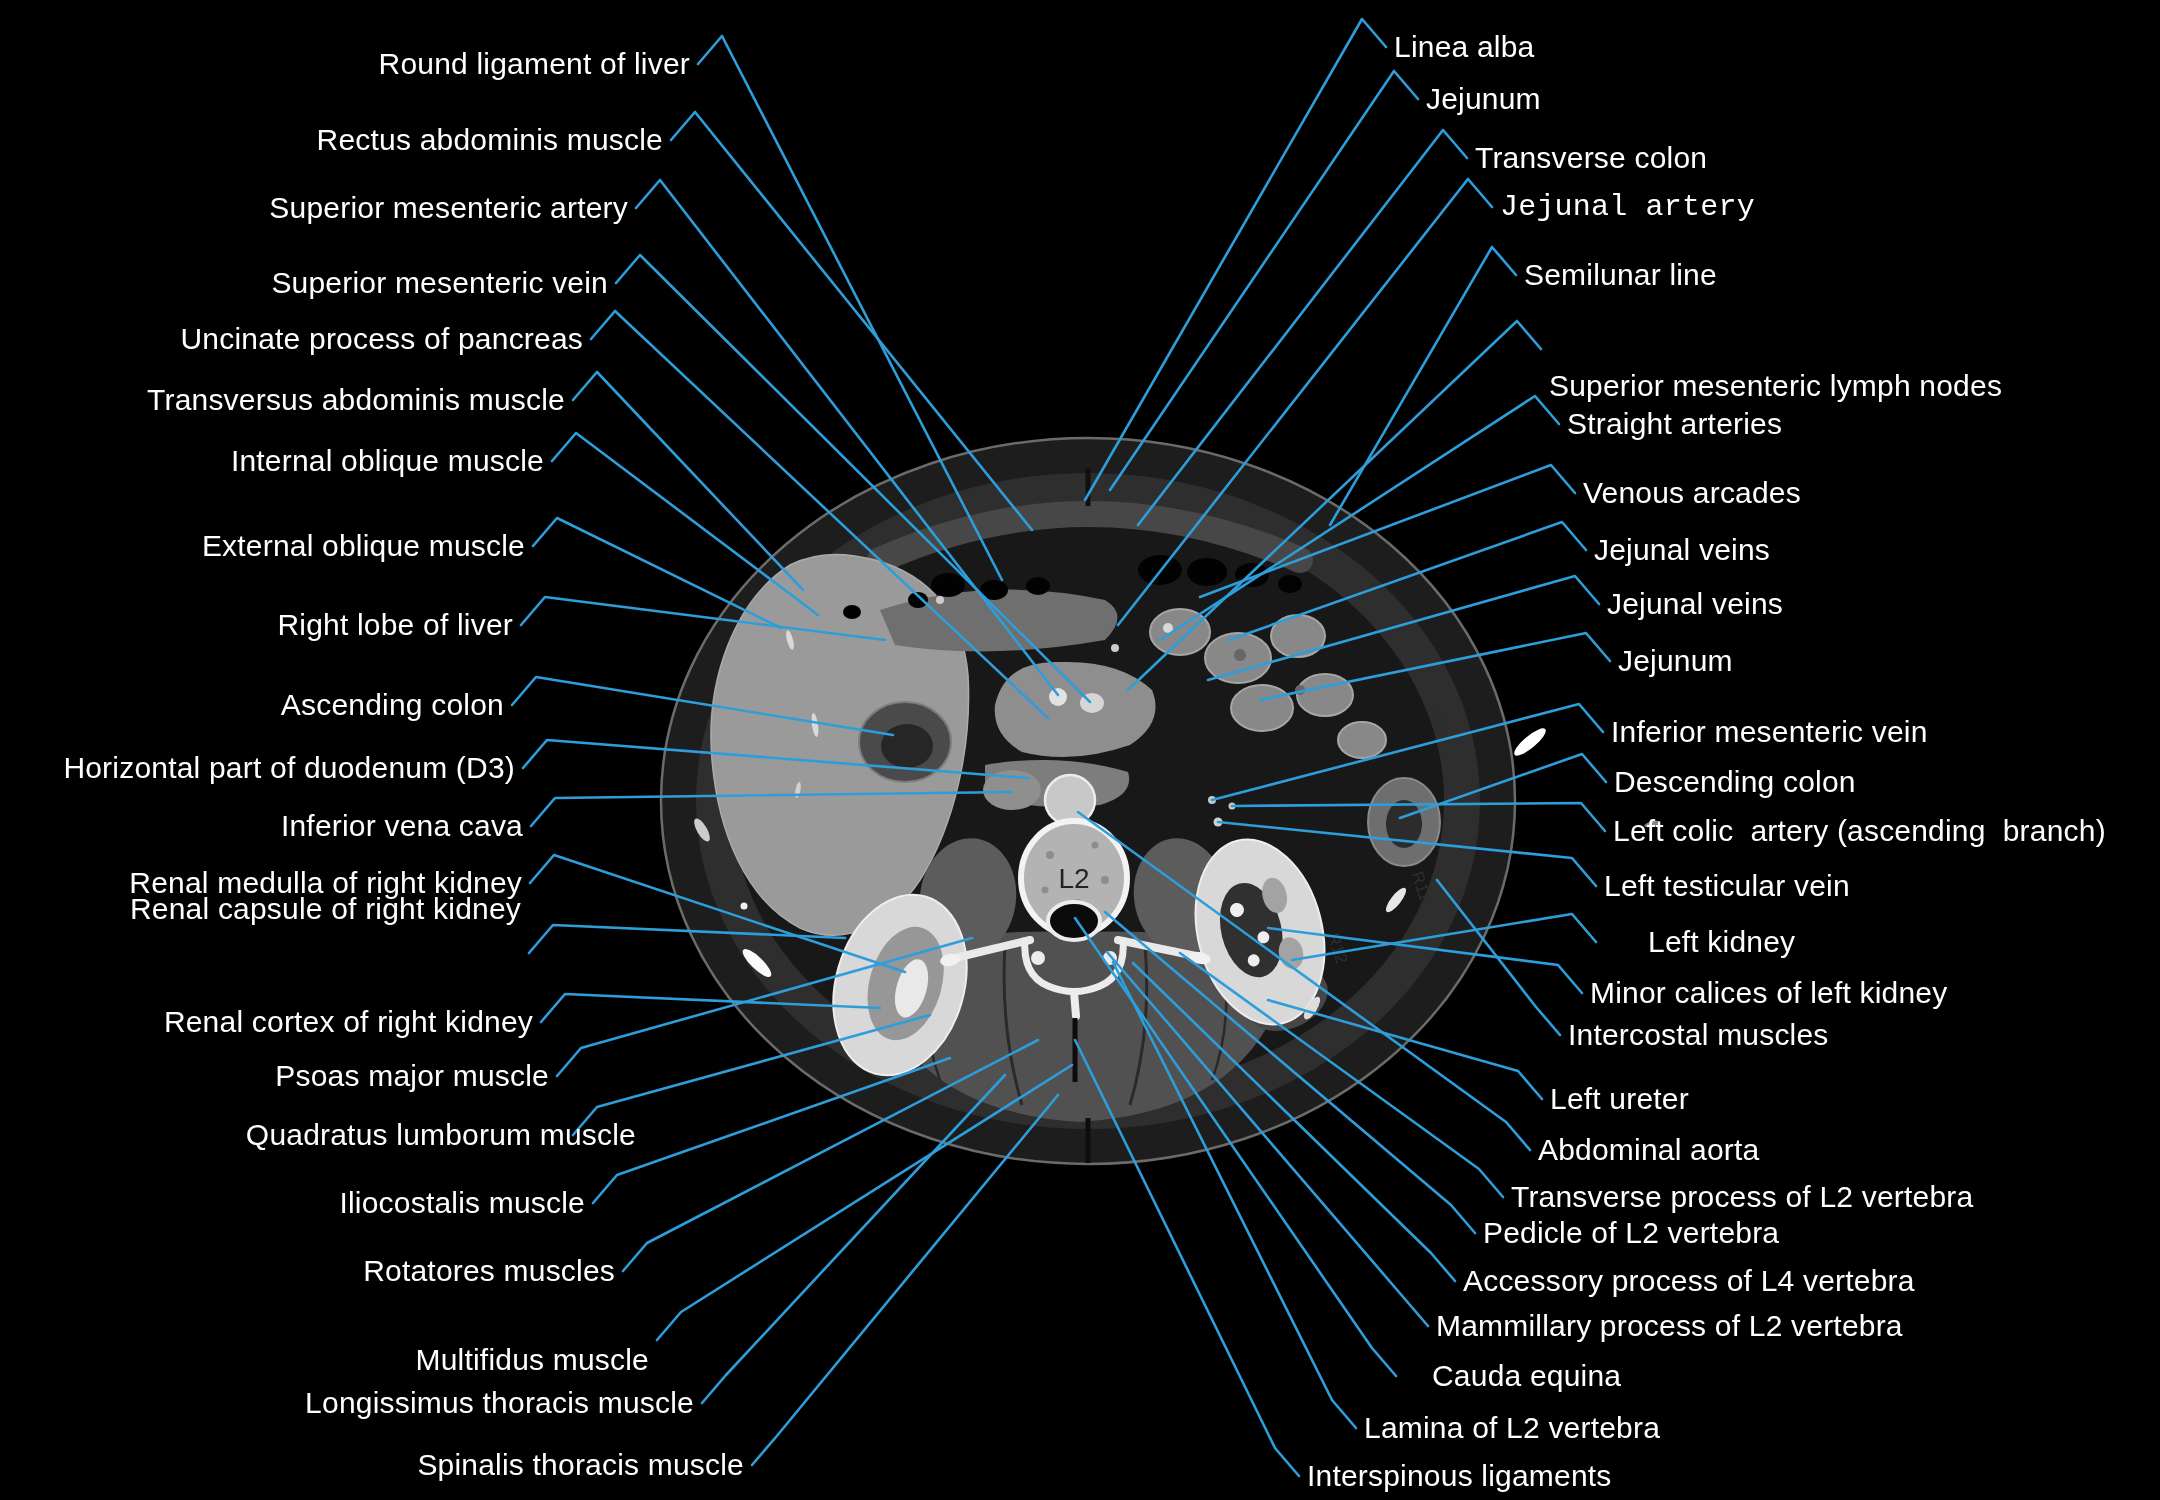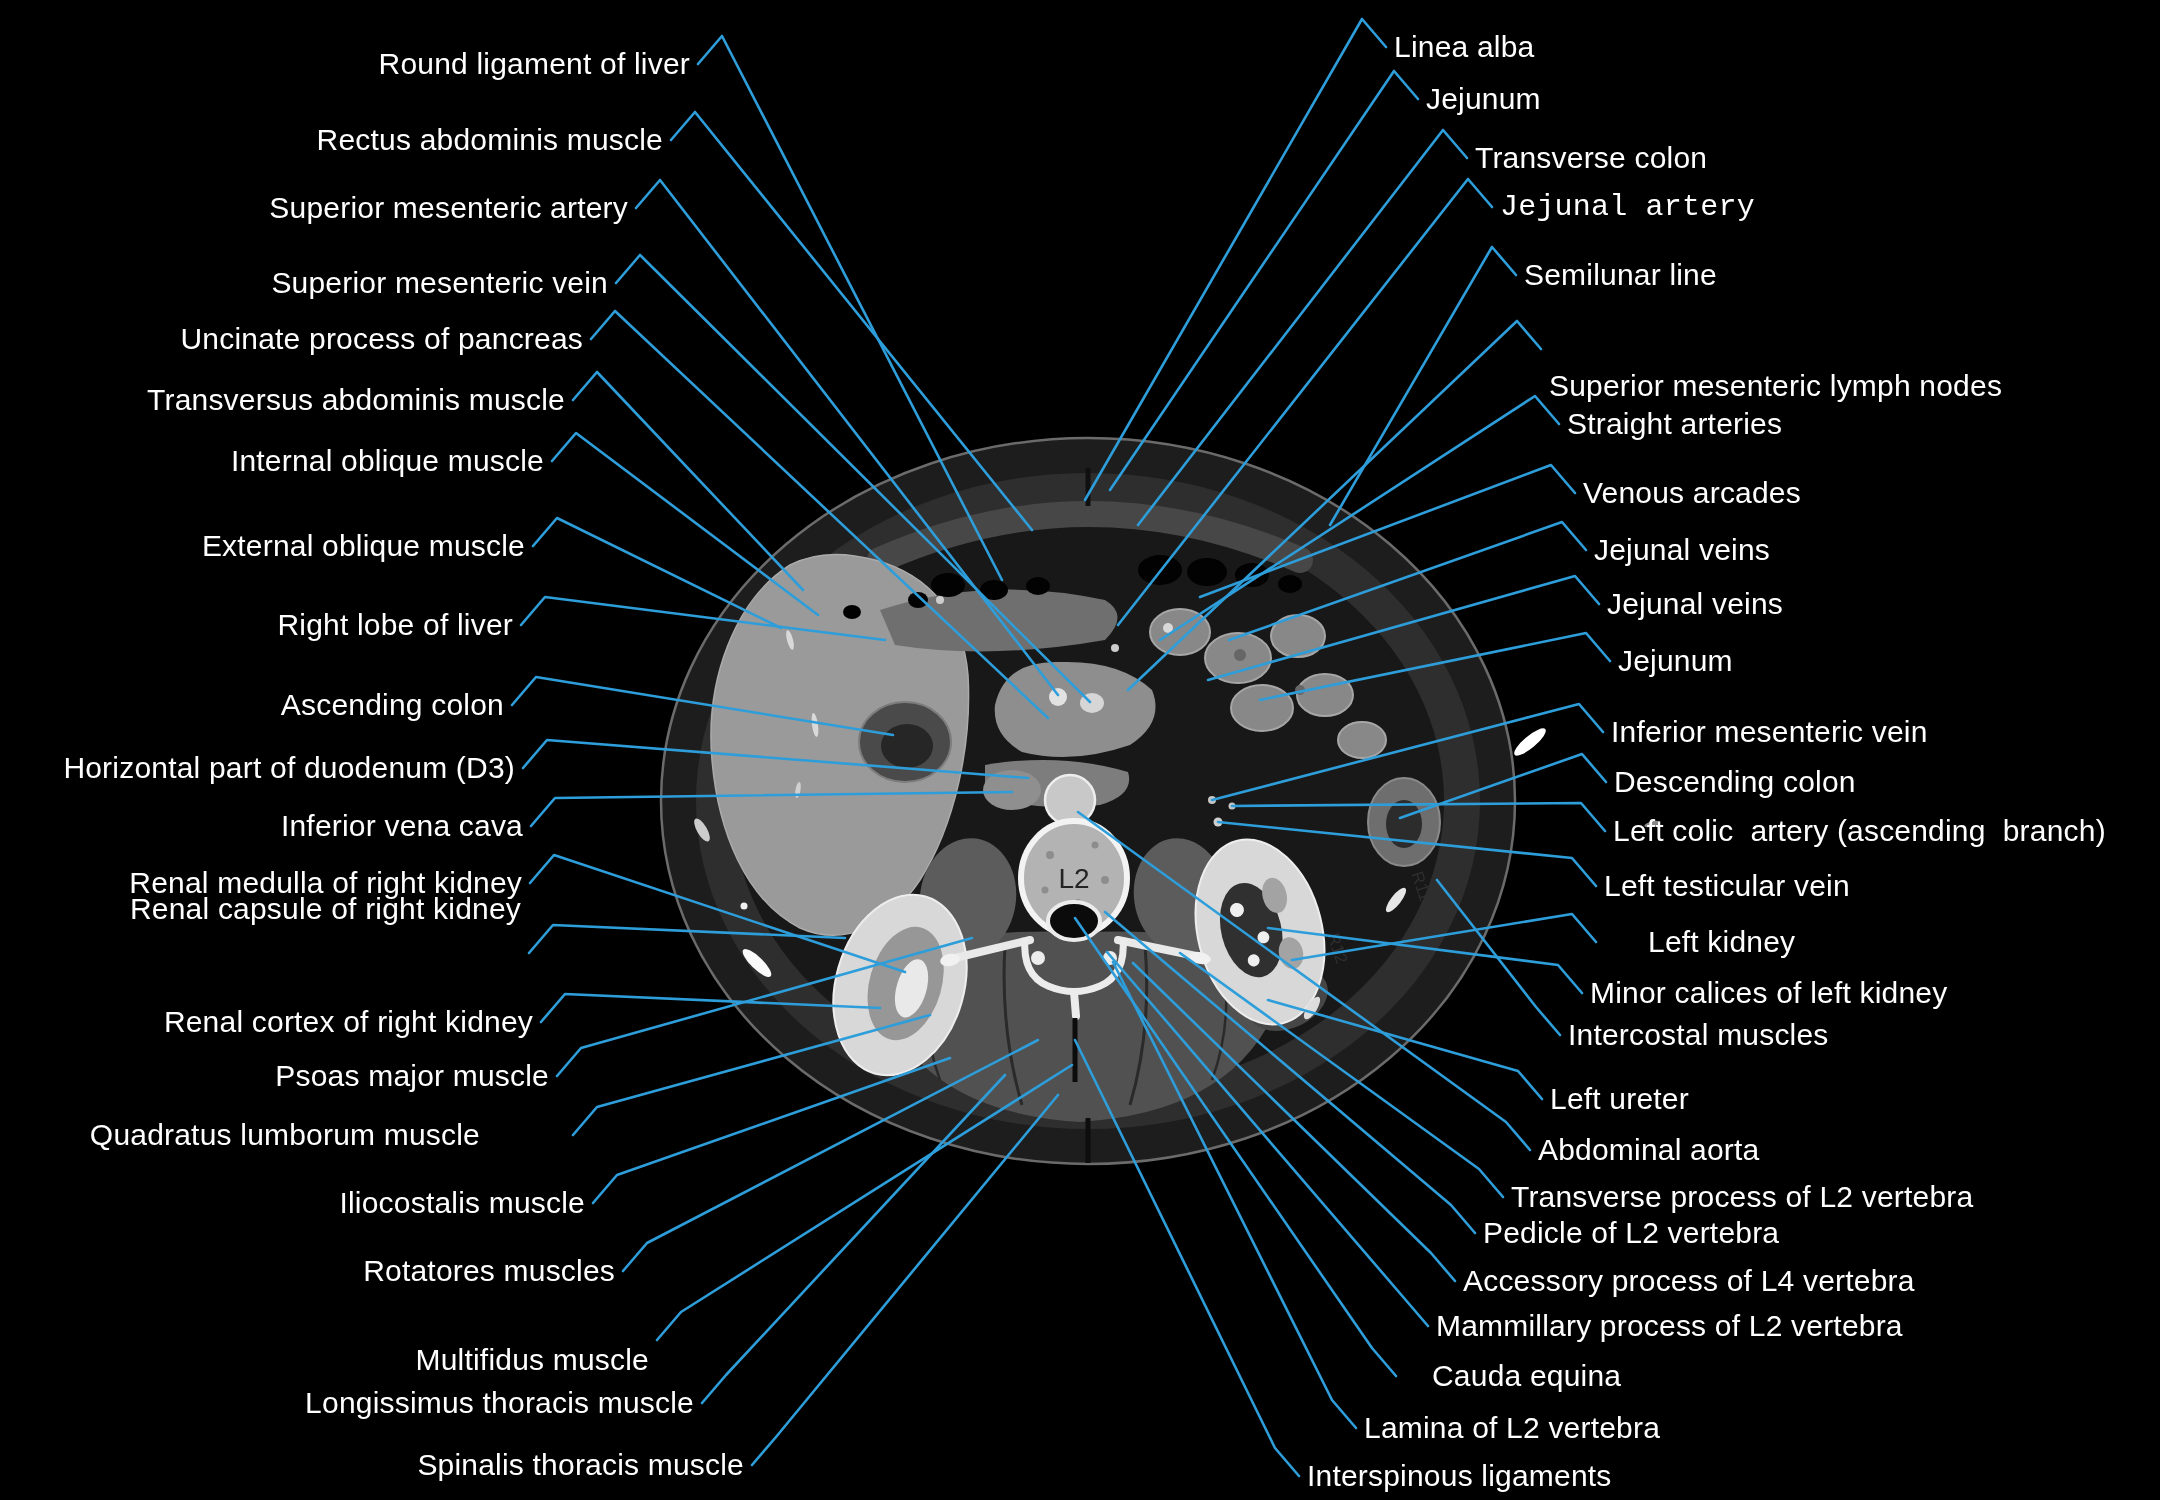--- a/index.html
+++ b/index.html
@@ -217,21 +217,21 @@
       <div class="label left" style="right: 1616px; top: 440px;">Internal oblique muscle</div>
       <div class="label left" style="right: 1635px; top: 525px;">External oblique muscle</div>
       <div class="label left" style="right: 1647px; top: 604px;">Right lobe of liver</div>
       <div class="label left" style="right: 1656px; top: 684px;">Ascending colon</div>
       <div class="label left" style="right: 1645px; top: 747px;">Horizontal part of duodenum (D3)</div>
       <div class="label left" style="right: 1637px; top: 805px;">Inferior vena cava</div>
       <div class="label left" style="right: 1638px; top: 862px;">Renal medulla of right kidney</div>
       <div class="label left" style="right: 1639px; top: 888px;">Renal capsule of right kidney</div>
       <div class="label left" style="right: 1627px; top: 1001px;">Renal cortex of right kidney</div>
       <div class="label left" style="right: 1611px; top: 1055px;">Psoas major muscle</div>
-      <div class="label left" style="right: 1680px; top: 1114px;">Quadratus lumborum muscle</div>
+      <div class="label left" style="right: 1524px; top: 1114px;">Quadratus lumborum muscle</div>
       <div class="label left" style="right: 1575px; top: 1182px;">Iliocostalis muscle</div>
       <div class="label left" style="right: 1545px; top: 1250px;">Rotatores muscles</div>
       <div class="label left" style="right: 1511px; top: 1319px; margin-top: 20px;">Multifidus muscle</div>
       <div class="label left" style="right: 1466px; top: 1382px;">Longissimus thoracis muscle</div>
       <div class="label left" style="right: 1416px; top: 1444px;">Spinalis thoracis muscle</div>
       <div class="label right" style="left: 1394px; top: 26px;">Linea alba</div>
       <div class="label right" style="left: 1426px; top: 78px;">Jejunum</div>
       <div class="label right" style="left: 1475px; top: 137px;">Transverse colon</div>
       <div class="label right" style="left: 1500px; top: 186px; font-family: Liberation Mono, monospace;">Jejunal artery</div>
       <div class="label right" style="left: 1524px; top: 254px;">Semilunar line</div>

